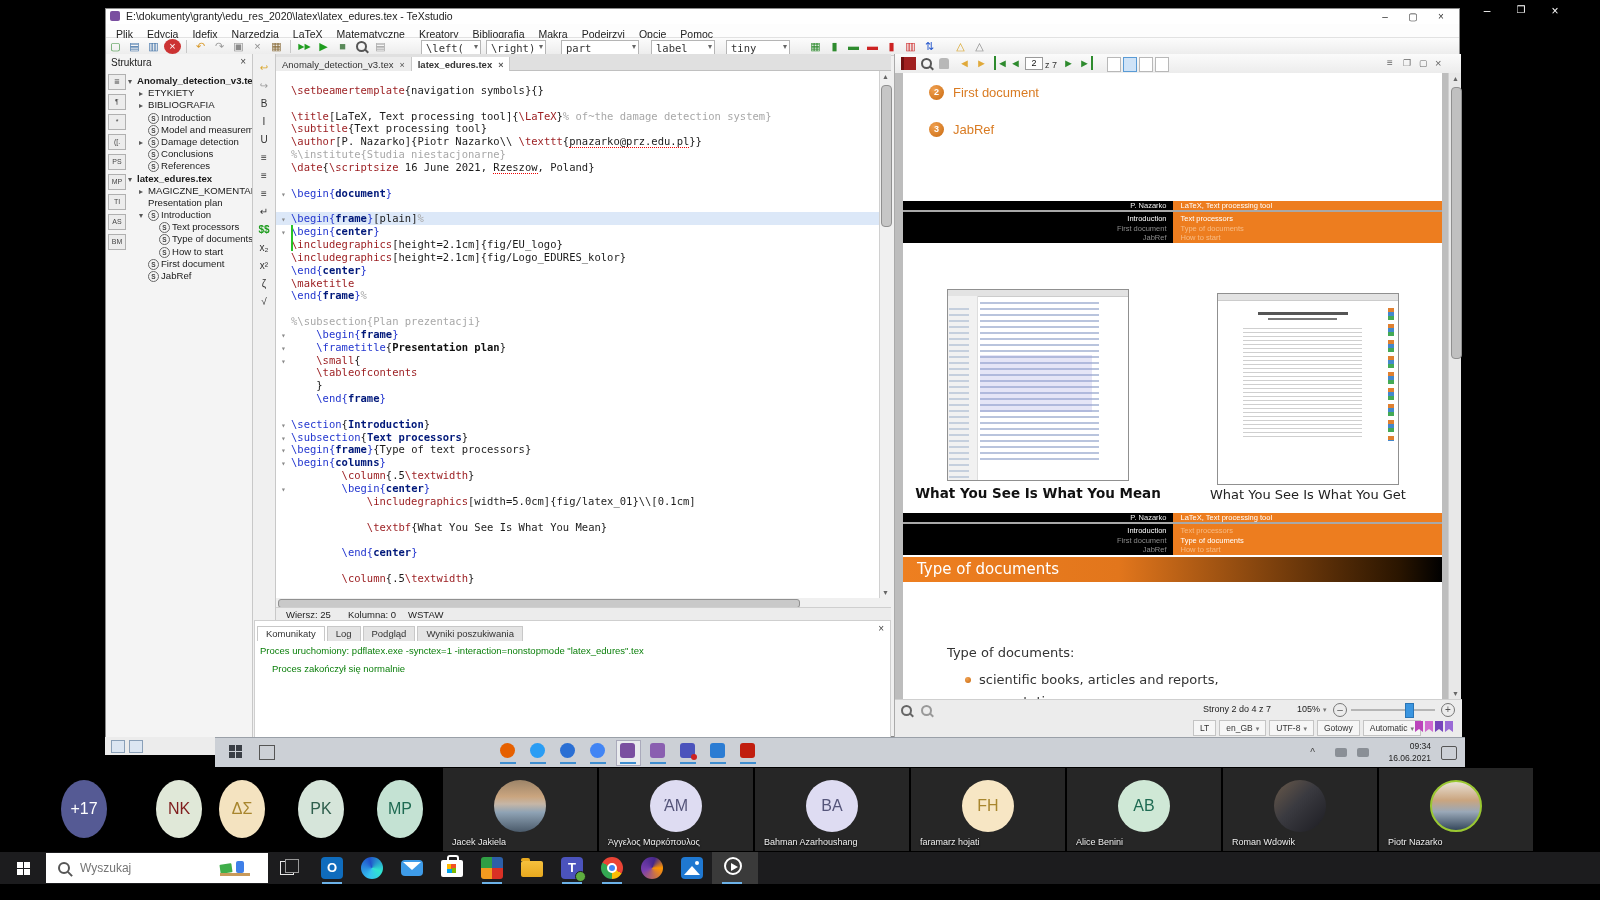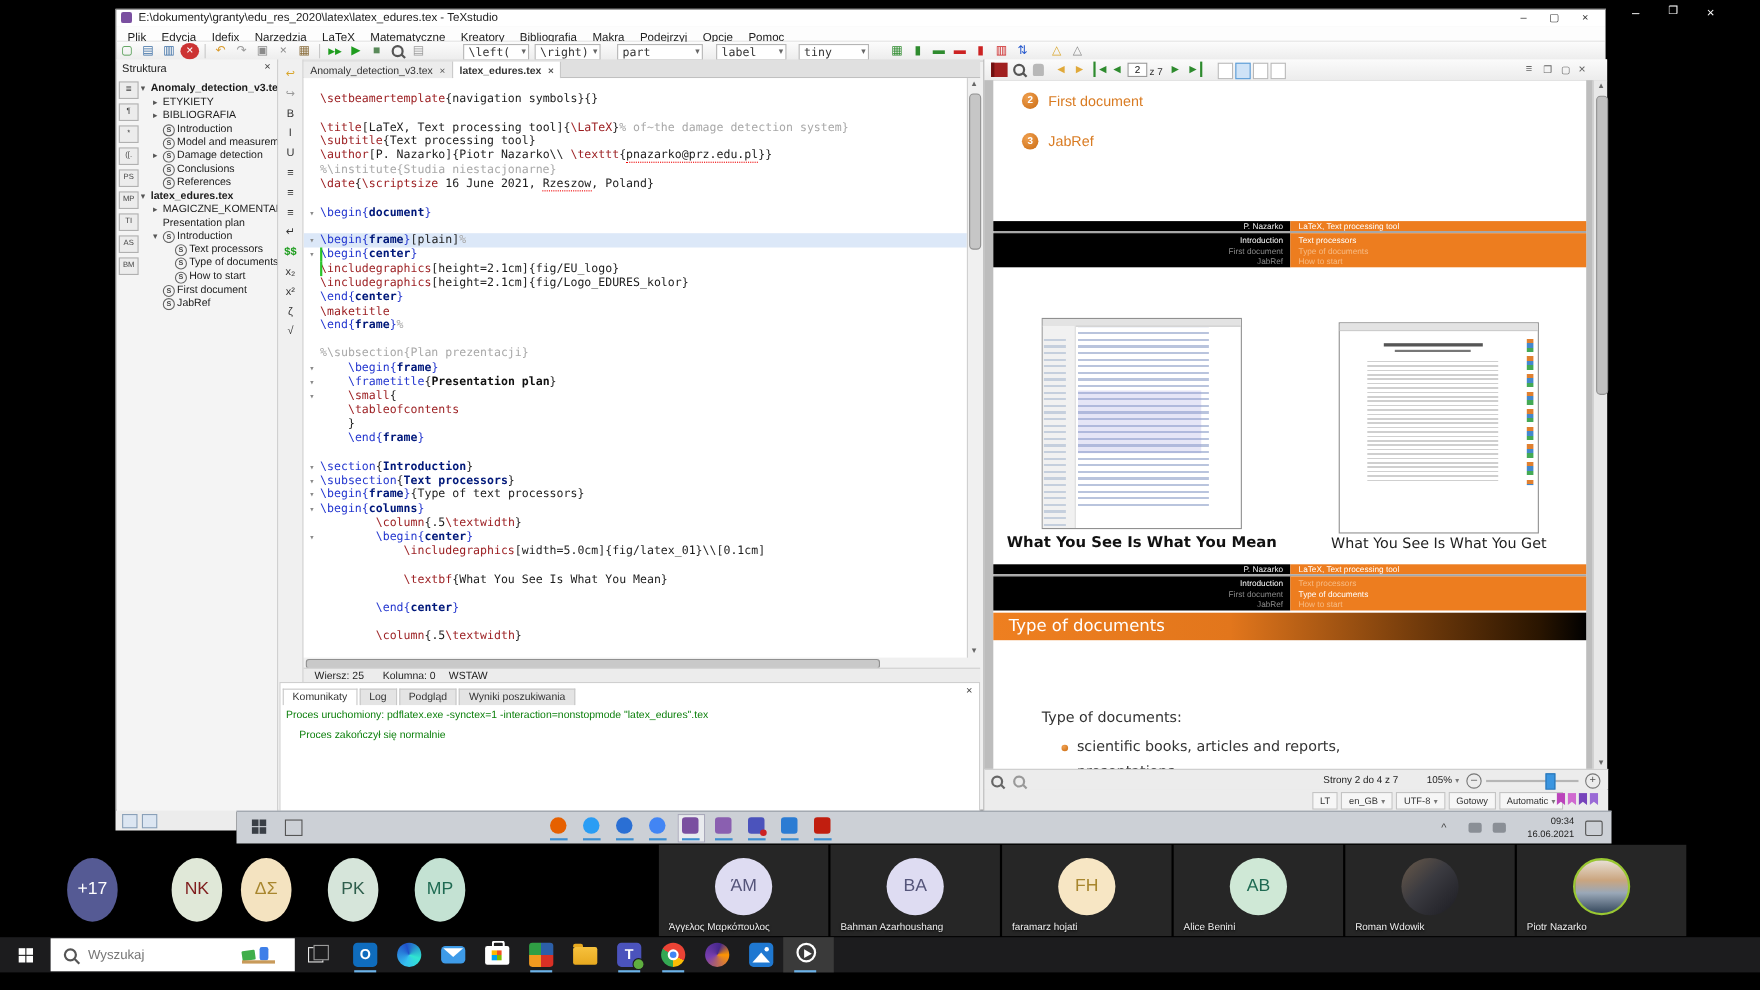--- a/index.html
+++ b/index.html
@@ -494,20 +494,24 @@
       <div class="sapp a" style="left: 525px; background: rgb(193, 30, 15);"></div>
       <div class="sunder a" style="left: 525px;"></div>
     </div>
 
   <div id="strip" class="a">
       <div class="ovav" style="left: 61px; background: rgb(85, 90, 148); color: #ffffff;">+17</div>
       <div class="ovav" style="left: 156px; background: rgb(224, 232, 216); color: #7f1d1d;">NK</div>
       <div class="ovav" style="left: 219px; background: rgb(244, 227, 192); color: rgb(168, 134, 46);">ΔΣ</div>
       <div class="ovav" style="left: 298px; background: rgb(214, 229, 218); color: rgb(46, 94, 76);">PK</div>
       <div class="ovav" style="left: 377px; background: rgb(196, 226, 211); color: rgb(30, 106, 82);">MP</div>
+      <div class="vtile" style="left: 443px;">
+        <div class="vav photo-man"></div>
+        <div class="vname">Jacek Jakiela</div>
+      </div>
       <div class="vtile" style="left: 599px;">
         <div class="vav" style="background: rgb(222, 220, 242); color: rgb(85, 85, 122);">ΆΜ</div>
         <div class="vname">Άγγελος Μαρκόπουλος</div>
       </div>
       <div class="vtile" style="left: 755px;">
         <div class="vav" style="background: rgb(222, 220, 242); color: rgb(85, 85, 122);">BA</div>
         <div class="vname">Bahman Azarhoushang</div>
       </div>
       <div class="vtile" style="left: 911px;">
         <div class="vav" style="background: rgb(247, 230, 196); color: rgb(168, 134, 46);">FH</div>

